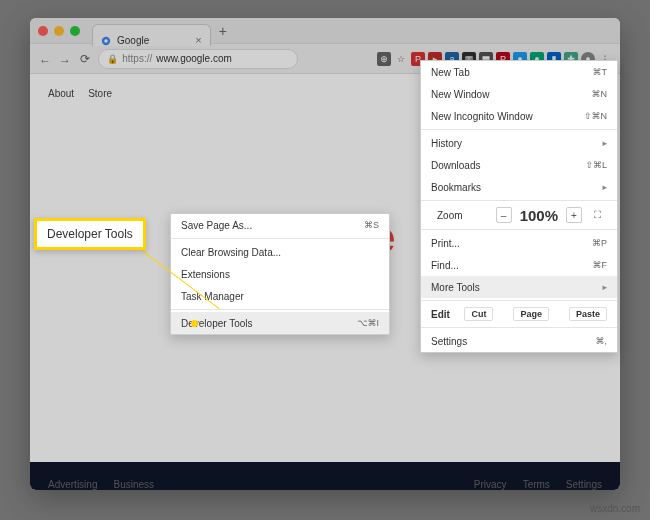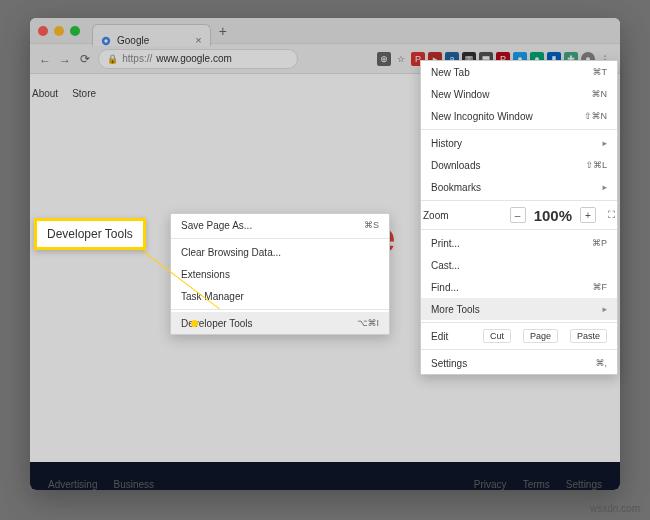--- a/index.html
+++ b/index.html
@@ -18,46 +18,46 @@
 .tab .close { color: #777; font-size: 11px; margin-left: 40px; }
 .newtab { color: #666; font-size: 14px; margin-left: 8px; }
 .addressbar { height: 30px; background: #f1f1f1; border-bottom: 1px solid #ddd; display: flex; align-items: center; padding: 0 8px; gap: 6px; }
 .nav-icon { color: #666; font-size: 12px; width: 14px; text-align: center; }
 .urlbox { flex: 0 0 auto; display: flex; align-items: center; gap: 4px; background: #fff; border: 1px solid #ddd; border-radius: 12px; height: 20px; padding: 0 8px; font-size: 10px; color: #333; width: 200px; }
 .urlbox .lock { font-size: 9px; color: #555; }
 .urlbox .https { color: #888; }
 .ext-icons { margin-left: auto; display: flex; gap: 3px; align-items: center; }
 .ext { width: 14px; height: 14px; border-radius: 2px; font-size: 9px; display: flex; align-items: center; justify-content: center; color: #fff; }
 .page { position: relative; height: calc(100% - 56px); background: #fff; }
-.top-links { position: absolute; top: 14px; left: 2px; font-size: 10px; color: #444; display: flex; gap: 14px; align-items: flex-end; }
+.top-links { position: absolute; top: 14px; left: 18px; font-size: 10px; color: #444; display: flex; gap: 14px; align-items: flex-end; }
 .logo { position: absolute; top: 140px; left: 50%; transform: translateX(-50%); font-size: 42px; font-weight: bold; letter-spacing: -1px; }
 .logo span:nth-child(1) { color: #4285F4; }
 .logo span:nth-child(2) { color: #EA4335; }
 .logo span:nth-child(3) { color: #FBBC05; }
 .logo span:nth-child(4) { color: #4285F4; }
 .logo span:nth-child(5) { color: #34A853; }
 .logo span:nth-child(6) { color: #EA4335; }
 .footer { position: absolute; bottom: 0; left: 0; right: 0; height: 28px; background: #0f172a; display: flex; align-items: flex-end; padding: 0 18px; font-size: 10px; color: #666; }
 .footer .left { display: flex; gap: 16px; }
 .footer .right { margin-left: auto; display: flex; gap: 16px; }
 
 .menu { position: absolute; background: #fff; border: 1px solid #ccc; box-shadow: 0 4px 12px rgba(0,0,0,0.2); font-size: 10px; color: #333; z-index: 200; }
 .main-menu { top: 60px; right: 32px; width: 198px; }
 .menu-row { display: flex; align-items: center; height: 22px; padding: 4px 10px; }
 .menu-row .short { margin-left: auto; color: #666; font-size: 9px; }
 .menu-row .arrow { margin-left: auto; color: #888; font-size: 9px; }
 .menu-sep { height: 1px; background: #e4e4e4; margin: 2px 0; }
 .menu-row.active { background: #ededed; }
-.zoom-row { display: flex; align-items: center; height: 24px; padding: 0 2px; gap: 8px; justify-content: flex-end; }
+.zoom-row { display: flex; align-items: center; height: 24px; padding: 0 16px; gap: 8px; justify-content: flex-end; }
 .zoom-row .btn { border: 1px solid #ccc; width: 16px; height: 16px; display: flex; align-items: center; justify-content: center; font-size: 10px; color: #555; border-radius: 2px; }
 .zoom-row .pct { font-size: 15px; font-weight: bold; }
 .zoom-row .fs { margin-left: 4px; font-size: 10px; color: #666; }
 .edit-row { display: flex; align-items: center; height: 22px; padding: 0 10px; }
-.edit-row .lbl { flex: 0 0 auto; }
-.edit-row .ops { margin-left: auto; display: flex; gap: 12px; }
+.edit-row .lbl { flex: 0 0 auto; font-weight: bold; }
+.edit-row .ops { margin-left: auto; display: flex; gap: 20px; font-weight: bold; }
 .edit-row .op { border: 1px solid #ddd; padding: 1px 6px; font-size: 9px; border-radius: 2px; }
 .submenu { top: 213px; left: 170px; width: 220px; }
 .submenu .menu-row.highlight { background: #ececec; }
 .marker { position: absolute; width: 7px; height: 7px; background: #ffd400; border-radius: 50%; }
 .marker.m1 { top: 320px; left: 191px; z-index: 210; }
 .callout { position: absolute; top: 218px; left: 34px; background: #fff; border: 3px solid #ffd400; padding: 6px 10px; font-size: 12px; color: #333; z-index: 210; box-shadow: 0 2px 6px rgba(0,0,0,0.2); }
 .line { position: absolute; border-top: 1px solid #ffd400; z-index: 205; transform-origin: left center; }
 .watermark { position: absolute; bottom: 6px; right: 10px; font-size: 10px; color: #555; z-index: 300; }
 </style>
 </head>
@@ -164,23 +164,20 @@
     <span class="pct">100%</span>
     <span class="btn">+</span>
     <span class="fs">⛶</span>
   </div>
   <div class="menu-sep"></div>
   <div class="menu-row">
       <span>Print...</span>
       <span class="short">⌘P</span>
     </div>
   <div class="menu-row">
-      <span>Cast...</span>
-    </div>
-  <div class="menu-row">
       <span>Find...</span>
       <span class="short">⌘F</span>
     </div>
   <div class="menu-row active">
       <span>More Tools</span>
       <span class="arrow">▸</span>
     </div>
   <div class="menu-sep"></div>
   <div class="edit-row">
     <span class="lbl">Edit</span>

